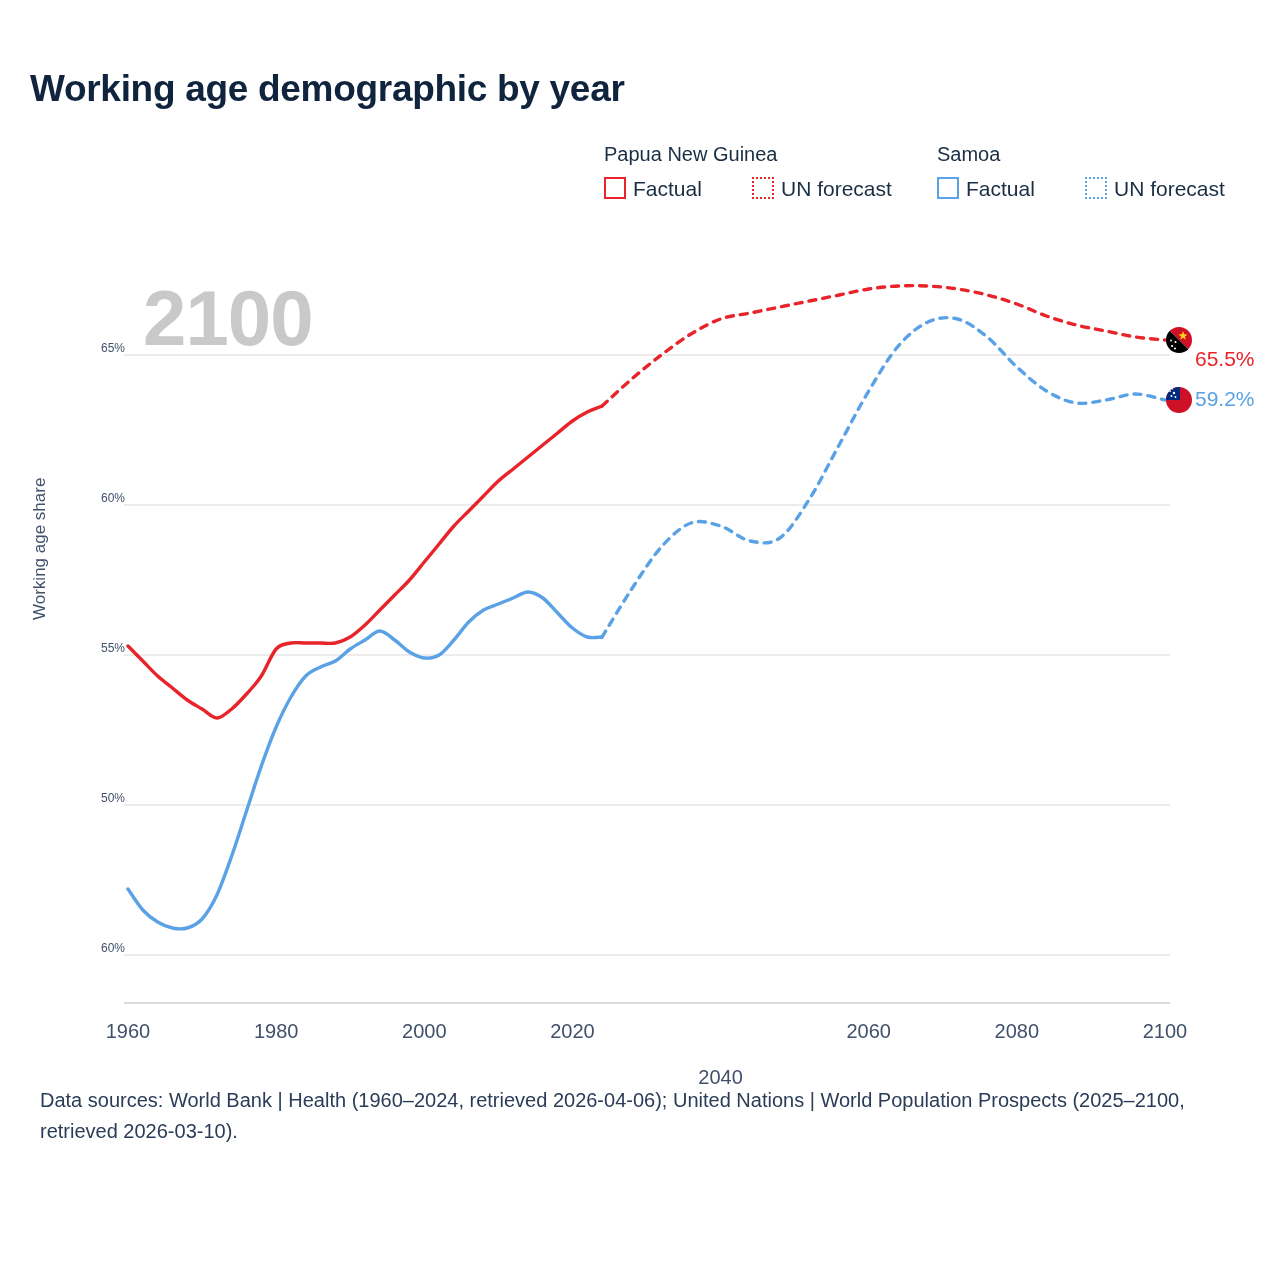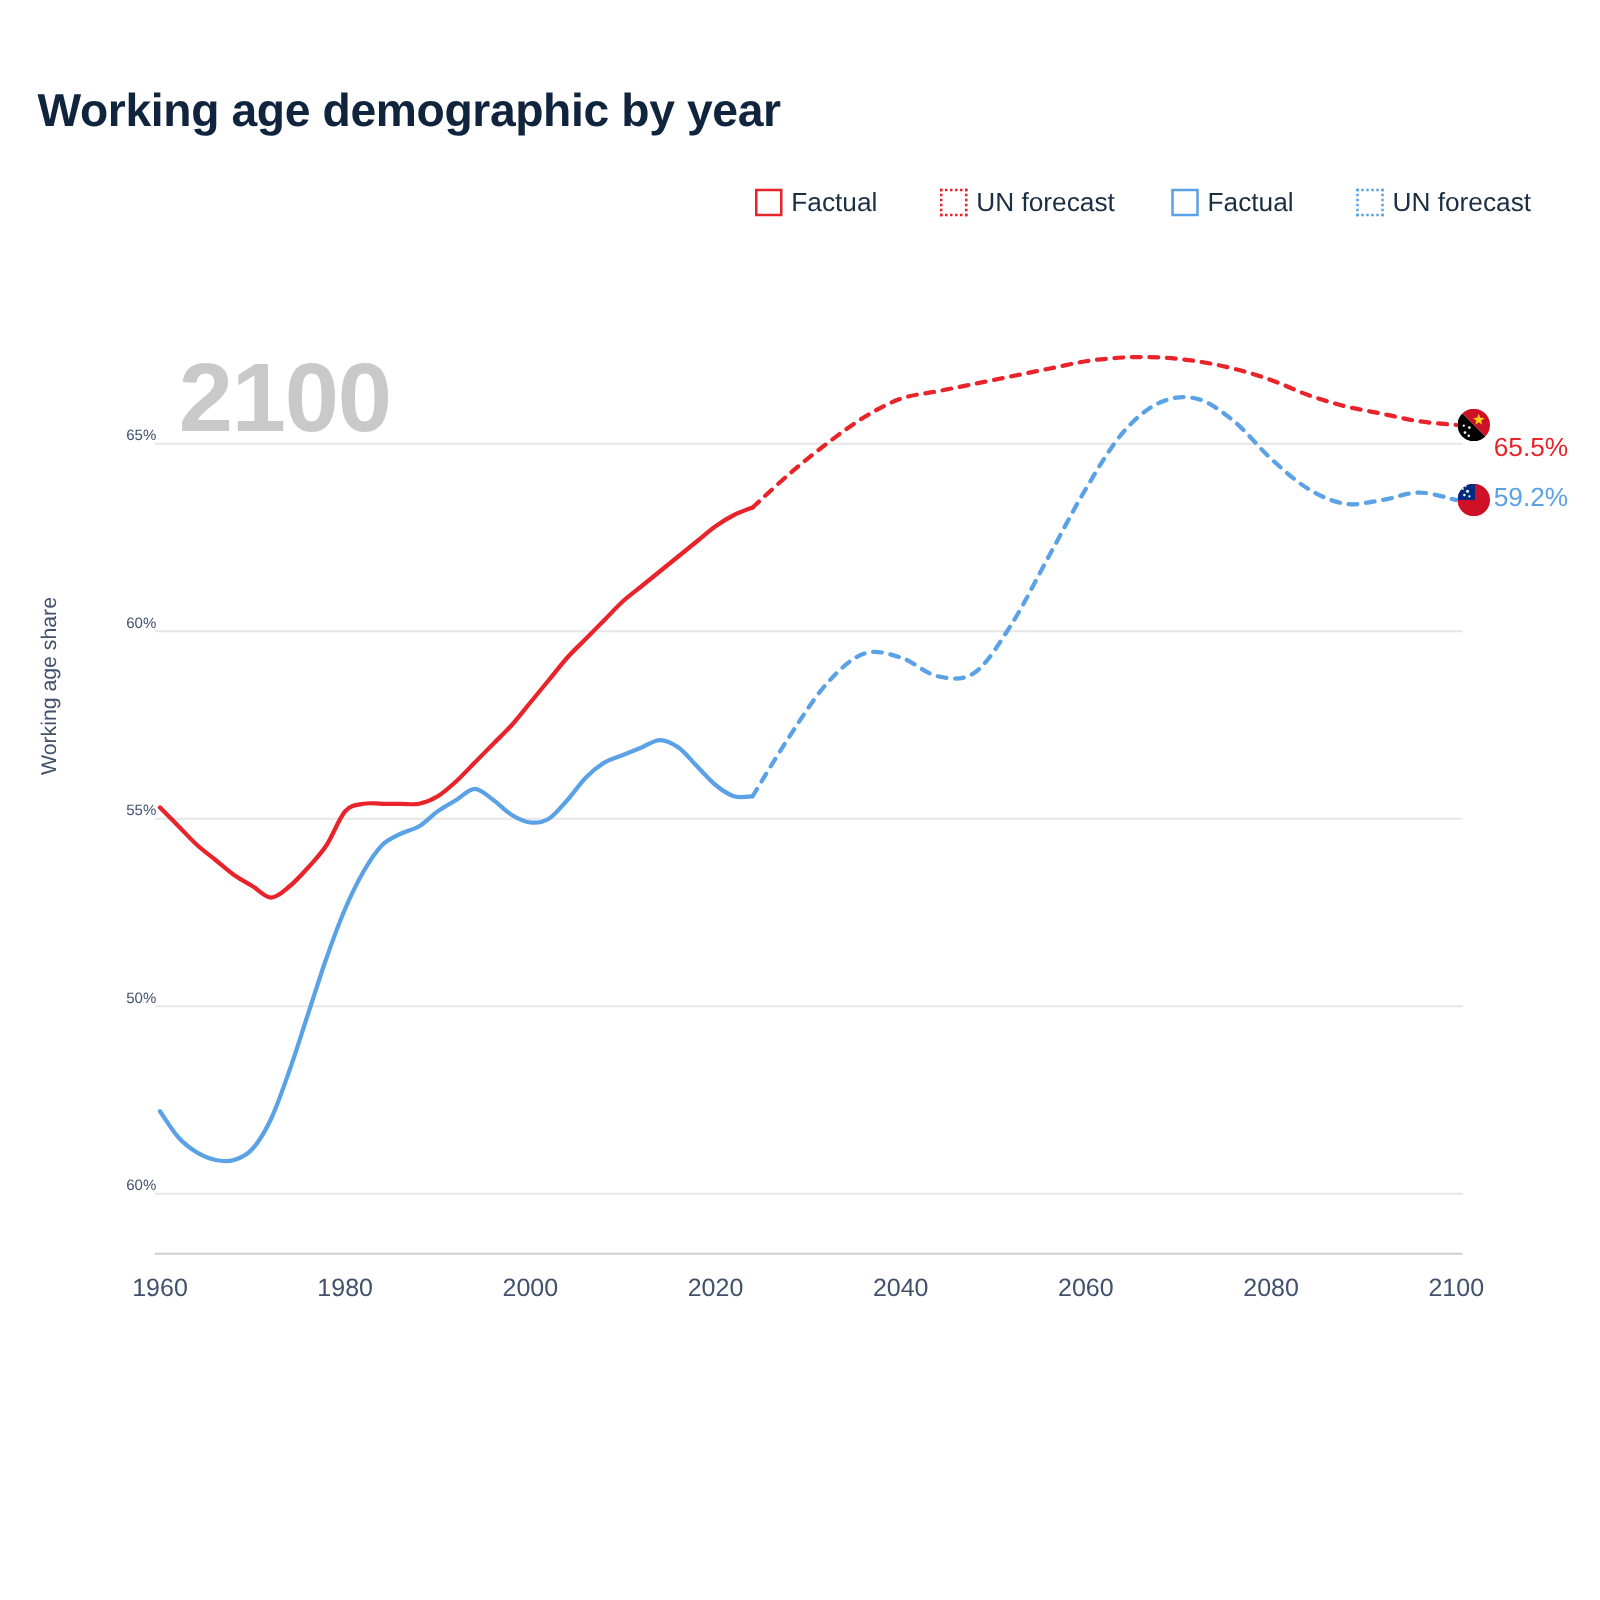--- a/index.html
+++ b/index.html
@@ -158,20 +158,24 @@
   .footer .src { margin-bottom: 10px; }
 </style>
 </head>
 <body>
 
 <div class="page">
 
   <div class="title">Working age demographic by year</div>
 
   <div class="legend">
+    <div class="legend-row-names">
+      <div class="legend-name pg">Papua New Guinea</div>
+      <div class="legend-name sm">Samoa</div>
+    </div>
     <div class="legend-row-keys">
       <div class="legend-item a">
         <span class="swatch solid-red"></span>
         <span>Factual</span>
       </div>
       <div class="legend-item b">
         <span class="swatch dot-red"></span>
         <span>UN forecast</span>
       </div>
       <div class="legend-item c">
@@ -193,21 +197,21 @@
         <div class="ytick" style="top: 536px;">50%</div>
         <div class="ytick" style="top: 386px;">55%</div>
         <div class="ytick" style="top: 236px;">60%</div>
         <div class="ytick" style="top: 86px;">65%</div>
       </div>
     <div class="xticks" id="xticks">
         <div class="xtick" style="left: 128px; top: 765px;">1960</div>
         <div class="xtick" style="left: 276.143px; top: 765px;">1980</div>
         <div class="xtick" style="left: 424.286px; top: 765px;">2000</div>
         <div class="xtick" style="left: 572.429px; top: 765px;">2020</div>
-        <div class="xtick" style="left: 720.571px; top: 765px;">2040</div>
+        <div class="xtick" style="left: 720.571px; top: 811px;">2040</div>
         <div class="xtick" style="left: 868.714px; top: 765px;">2060</div>
         <div class="xtick" style="left: 1016.86px; top: 765px; text-align: center;">2080</div>
         <div class="xtick" style="left: 1165px; top: 765px;">2100</div>
       </div>
     <svg id="chart-svg" width="1280" height="800" style="position:absolute;left:0;top:0;">
         <line x1="124" x2="1170" y1="700" y2="700" stroke="#e6e6e6" stroke-width="1.5"></line>
         <line x1="124" x2="1170" y1="550" y2="550" stroke="#e6e6e6" stroke-width="1.5"></line>
         <line x1="124" x2="1170" y1="400" y2="400" stroke="#e6e6e6" stroke-width="1.5"></line>
         <line x1="124" x2="1170" y1="250" y2="250" stroke="#e6e6e6" stroke-width="1.5"></line>
         <line x1="124" x2="1170" y1="100" y2="100" stroke="#e6e6e6" stroke-width="1.5"></line>
@@ -235,15 +239,16 @@
             <circle cx="8" cy="6" r="1.2" fill="#fff"></circle>
             <circle cx="5.5" cy="9" r="1" fill="#fff"></circle>
             <circle cx="9.5" cy="10" r="0.9" fill="#fff"></circle>
             <circle cx="6.5" cy="2" r="0.7" fill="#fff"></circle>
           </svg></div>
         <div class="endlabel blue" style="left: 1195px; top: 132px;">59.2%</div>
       </div>
   </div>
 
   <div class="footer">
+    <div class="src">Data sources: World Bank | Health (1960–2024, retrieved 2026-04-06); United Nations | World Population Prospects (2025–2100, retrieved 2026-03-10).</div>
   </div>
 
 </div>
 
 </body></html>

